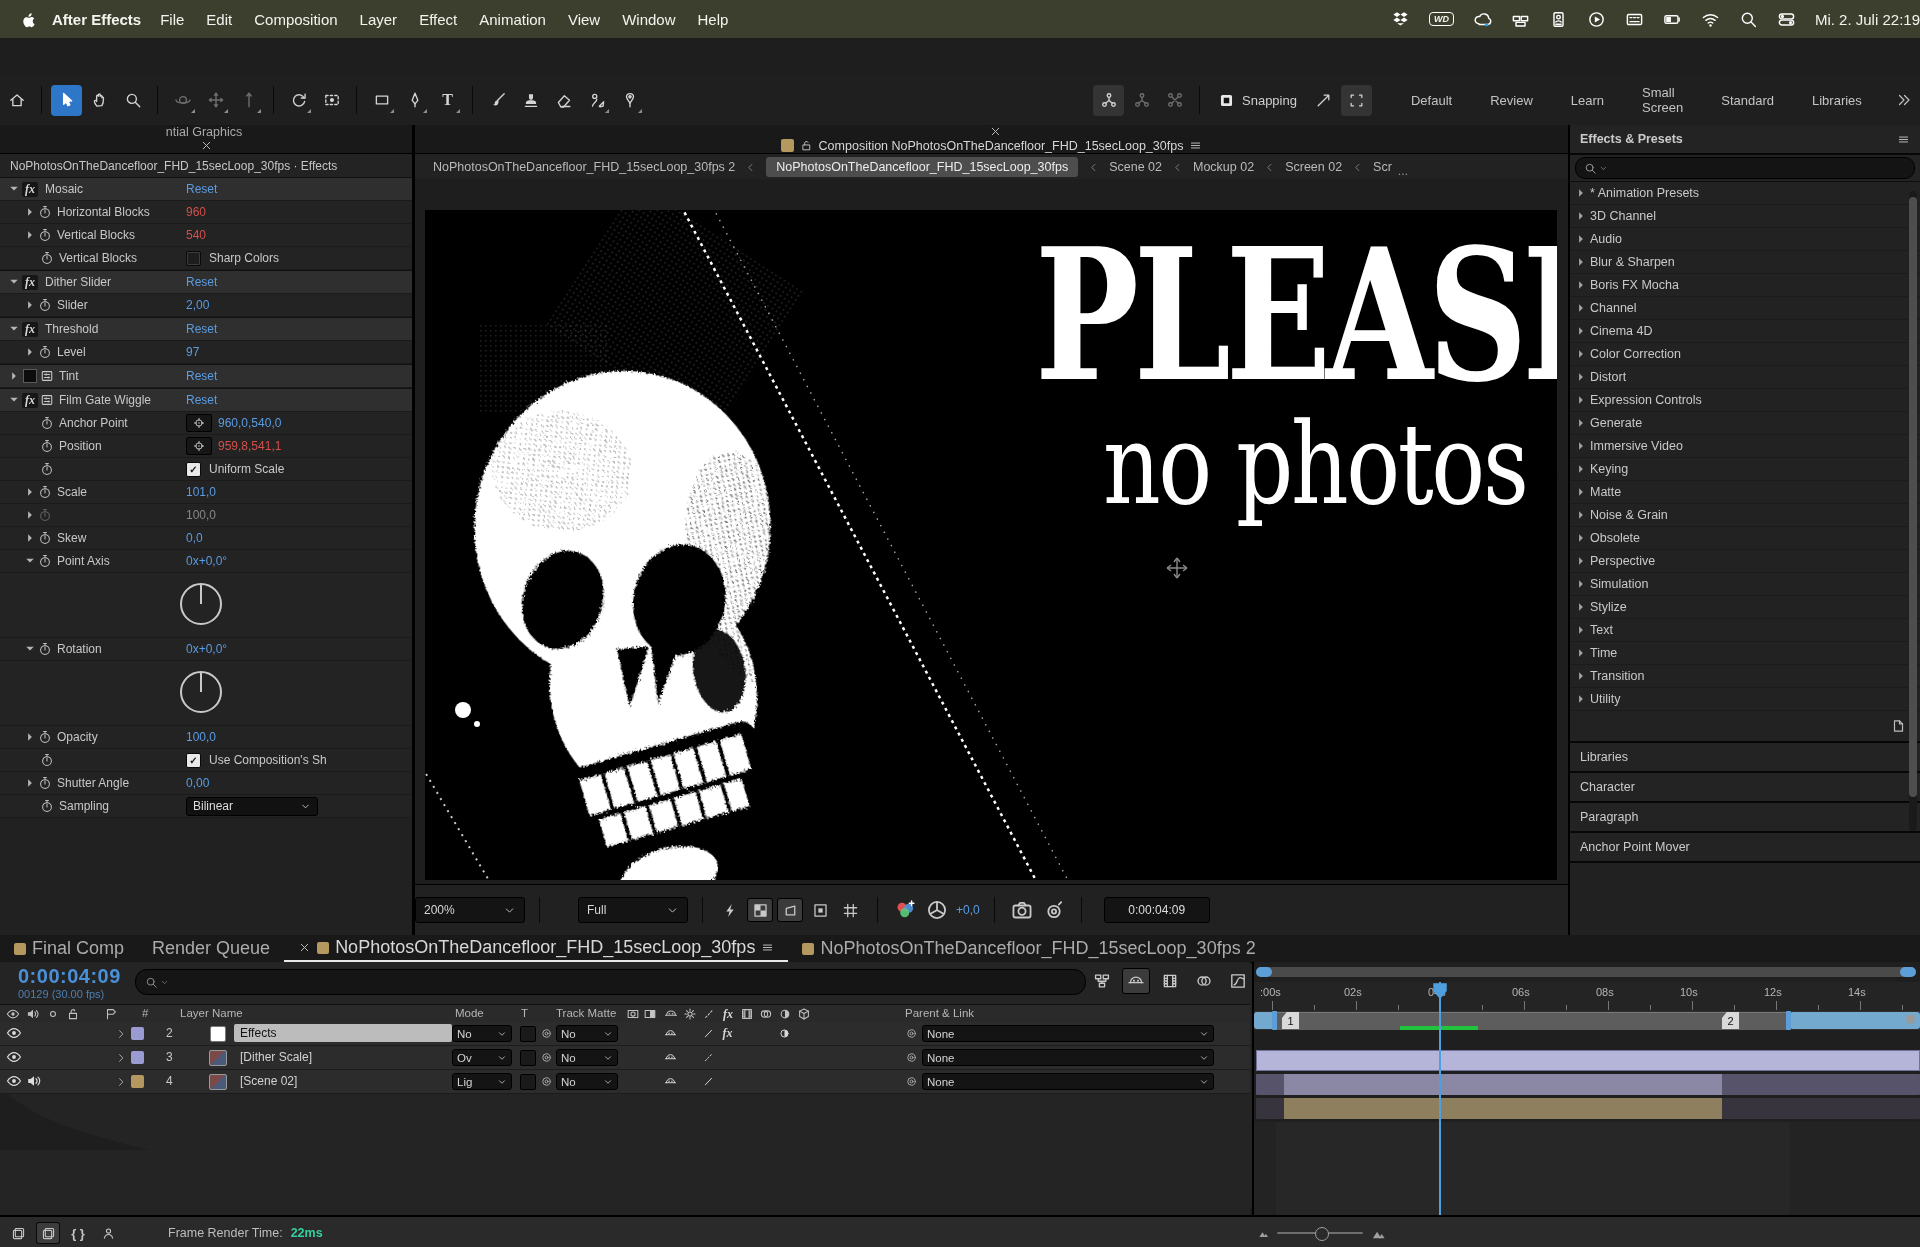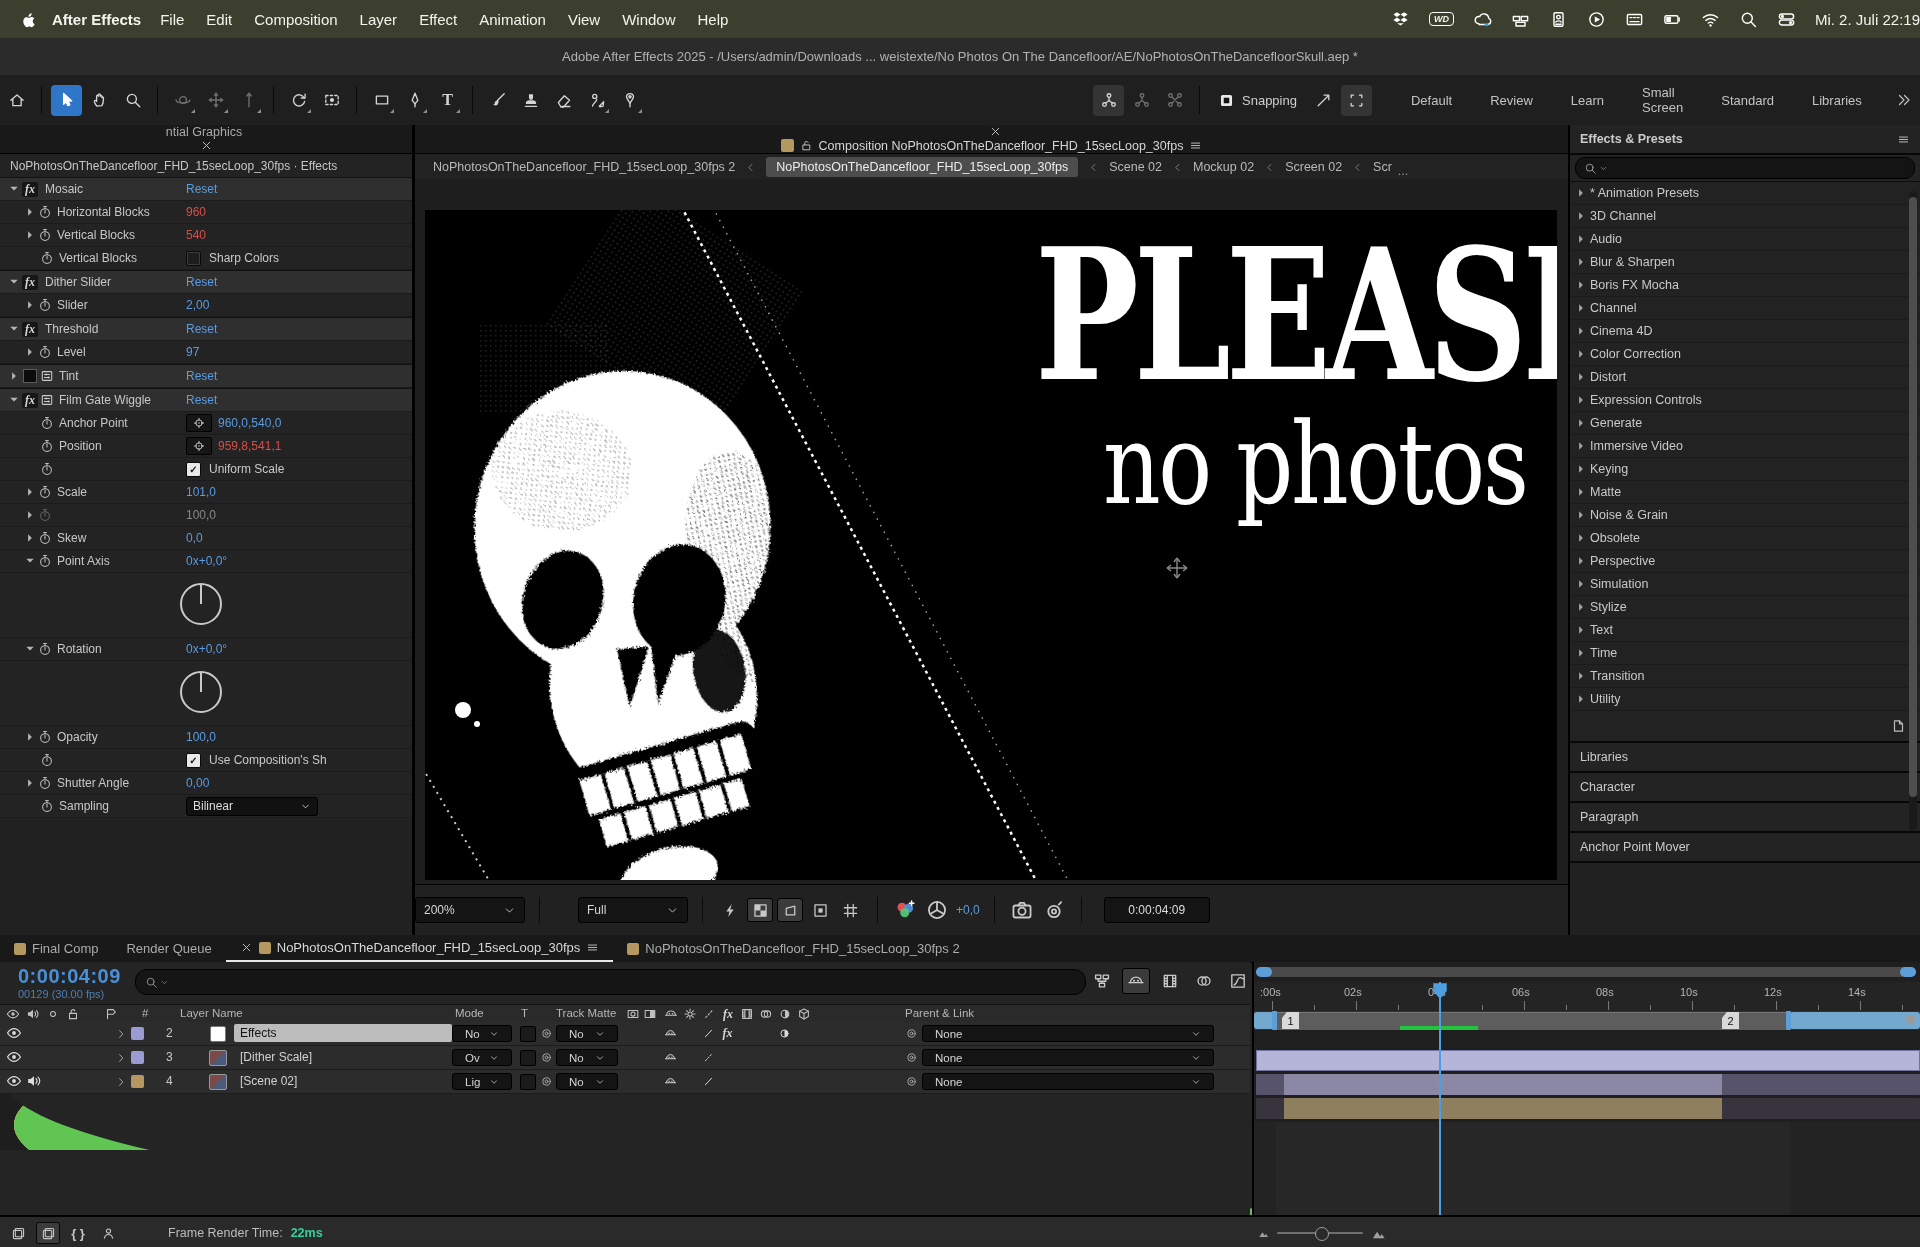--- a/index.html
+++ b/index.html
@@ -87,37 +87,37 @@
   .rp-search{height:26px;display:flex;align-items:center;background:#232323;padding:0 5px;border-bottom:1px solid #0d0d0d;}
   .rp-input{flex:1;height:20px;background:#141414;border:1px solid #000;border-radius:10px;display:flex;align-items:center;padding:0 8px;color:#9a9a9a;gap:2px;}
   .rp-list{background:#222;}
   .rp-item{height:22px;display:flex;align-items:center;padding-left:5px;border-bottom:1px solid #1b1b1b;color:#c9c9c9;font-size:12.5px;}
   .rp-item .icw{width:12px;height:12px;color:#a5a5a5;margin-right:3px;}
   .rp-foot{height:30px;display:flex;align-items:center;justify-content:flex-end;padding-right:14px;background:#222;border-bottom:2px solid #070707;color:#bdbdbd;}
   .rp-scroll{position:absolute;right:3px;top:66px;width:8px;height:640px;background:#1a1a1a;border-radius:4px;}
   .rp-thumb{position:absolute;left:0;top:6px;width:8px;height:600px;background:#4e4e4e;border-radius:4px;}
   
   .tl{position:absolute;left:0;top:935px;width:1920px;height:280px;background:#242424;}
-  .tl-tabs{position:absolute;left:0;top:0;width:1920px;height:27px;background:#191919;border-bottom:1px solid #000;display:flex;align-items:center;font-size:13px;color:#ababab;}
+  .tl-tabs{position:absolute;left:0;top:0;width:1920px;height:27px;background:#191919;border-bottom:1px solid #000;display:flex;align-items:center;font-size:18px;color:#ababab;}
   .tl-tab{display:flex;align-items:center;gap:6px;height:100%;padding:0 14px;box-sizing:border-box;}
   .tl-tab.active{color:#d8d8d8;border-bottom:2px solid #e8e8e8;}
   .tl-head{position:absolute;left:0;top:27px;width:1250px;height:42px;background:#242424;}
   .tl-time{position:absolute;left:18px;top:3px;font-size:20px;font-weight:700;color:#4a90d8;letter-spacing:.5px;}
   .tl-frames{position:absolute;left:18px;top:26px;font-size:11px;color:#4f7fb0;}
   .tl-search{position:absolute;left:135px;top:7px;width:940px;height:24px;background:#151515;border:1px solid #000;border-radius:12px;display:flex;align-items:center;padding-left:9px;color:#8f8f8f;}
   .tl-hicons{position:absolute;left:1088px;top:6px;display:flex;gap:6px;}
   .tl-hicons .vtool{width:28px;height:26px;}
   .tl-cols{position:absolute;left:0;top:69px;width:1250px;height:18px;background:#2a2a2a;border-top:1px solid #111;border-bottom:1px solid #111;font-size:11.5px;color:#b5b5b5;}
   .tl-cols .icw{color:#c2c2c2;}
   .tl-rows{position:absolute;left:0;top:87px;width:1250px;height:128px;}
   .tl-row{position:absolute;left:0;width:1250px;height:23px;background:#2c2c2c;border-bottom:1px solid #1c1c1c;}
   .tl-row .cell-ic{position:absolute;top:3px;width:16px;height:16px;color:#dcdcdc;}
   .namesel{position:absolute;left:234px;top:2px;width:212px;height:18px;background:#bcbcbc;border-radius:2px;color:#121212;display:flex;align-items:center;padding-left:6px;font-size:12px;}
   .nameplain{position:absolute;left:240px;top:4px;color:#d2d2d2;font-size:12px;}
-  .mdd{position:absolute;height:17px;background:#141414;border:1px solid #000;border-radius:3px;color:#d4d4d4;display:flex;align-items:center;justify-content:space-between;padding:0 12px;box-sizing:border-box;font-size:11.5px;}
+  .mdd{position:absolute;height:17px;background:#141414;border:1px solid #000;border-radius:3px;color:#d4d4d4;display:flex;align-items:center;justify-content:space-between;padding:0 4px;box-sizing:border-box;font-size:11.5px;}
   .tl-empty{position:absolute;left:0;top:215px;width:1250px;height:65px;background:#242424;}
   .tl-right{position:absolute;left:1252px;top:27px;width:668px;height:253px;background:#1f1f1f;border-left:2px solid #000;}
   .minibar{position:absolute;left:2px;top:5px;width:660px;height:10px;background:#151515;border-radius:5px;}
   .minithumb{position:absolute;left:0;top:0;width:660px;height:10px;background:#4a4a4a;border-radius:5px;}
   .minicap{position:absolute;top:0;width:16px;height:10px;background:#5c9fd8;border-radius:5px;}
   .ruler{position:absolute;left:0;top:20px;width:668px;height:29px;background:#242424;color:#b5b5b5;font-size:11px;}
   .rtick{position:absolute;top:4px;}
   .rtickline{position:absolute;top:19px;width:1px;height:9px;background:#777;}
   .workarea{position:absolute;left:0;top:49px;width:668px;height:19px;background:#303030;}
   .wa-mid{position:absolute;left:20px;top:1px;width:516px;height:17px;background:#5d5d5d;border-top:1px solid #787878;}
@@ -230,28 +230,20 @@
               <circle cx="4.6" cy="5.4" r="1.3" fill="currentColor" stroke="none"></circle>
               <rect x="2" y="8.5" width="12" height="4.2" rx="2.1"></rect>
               <circle cx="11.4" cy="10.6" r="1.3" fill="currentColor" stroke="none"></circle>
             </svg>
           </span>
         </span>
       <span class="mb-clock">Mi. 2. Juli 22:19</span>
     </div>
   </div>
 
-  <div class="titlebar">
-    <div class="tlights">
-      <span class="tl" style="background:#ec6a5e"></span>
-      <span class="tl" style="background:#f5bf4f"></span>
-      <span class="tl" style="background:#61c554"></span>
-    </div>
-    <span>Adobe After Effects 2025 - /Users/admin/Downloads ... weistexte/No Photos On The Dancefloor/AE/NoPhotosOnTheDancefloorSkull.aep *</span>
-  </div>
 
   <div class="toolbar">
     <div id="tools-left" class="tgroup">
         <span class="tool">
           <span class="icw" style="width:18px;height:18px">
             <svg viewBox="0 0 16 16" xmlns="http://www.w3.org/2000/svg" fill="none" stroke="currentColor" stroke-width="1.2" stroke-linecap="round" stroke-linejoin="round" style="width:100%;height:100%;display:block">
               <path d="M2.5 8.2L8 3.5l5.5 4.7M4.3 7V13h7.4V7"></path>
             </svg>
           </span>
         </span>

